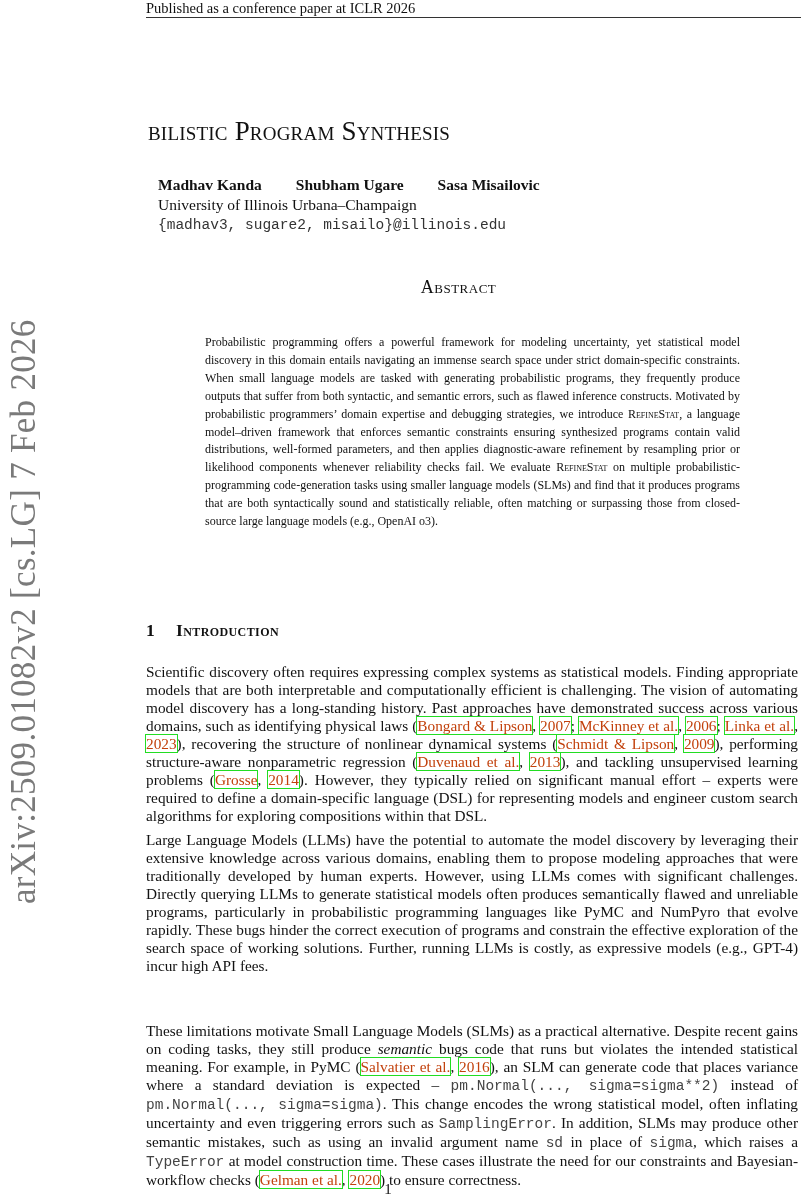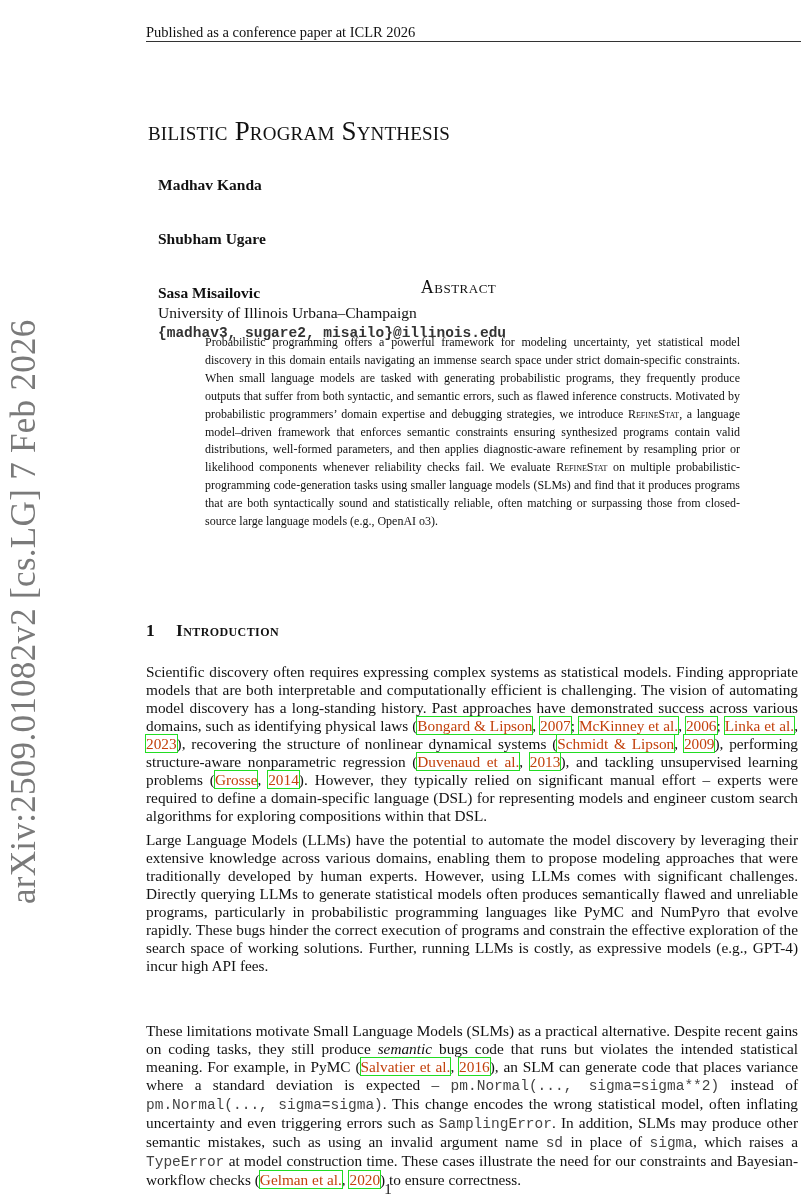--- a/index.html
+++ b/index.html
@@ -2,43 +2,43 @@
 <html><head>
 <meta charset="utf-8">
 <style>
   * { margin: 0; padding: 0; box-sizing: border-box; }
   html, body { width: 801px; height: 1200px; background: #ffffff; overflow: hidden; }
   body { position: relative; font-family: "Liberation Serif", "DejaVu Serif", serif; color: #111; }
 
   .running-header {
     position: absolute; left: 146px; top: 0px; width: 655px;
     font-size: 14.5px; line-height: 16px; padding-top: 0px;
-    border-bottom: 1px solid #333; height: 18px; margin-top: 24px;
+    border-bottom: 1px solid #333; height: 18px;
   }
 
   .arxiv-stamp {
     position: absolute; left: 4px; top: 904px;
     transform-origin: 0 0; transform: rotate(-90deg);
     font-size: 35px; color: #7a7a7a; white-space: nowrap; letter-spacing: 0.3px;
     width: 600px; line-height: 40px;
   }
 
   .title {
     position: absolute; left: 148px; top: 80px; width: 660px;
     font-size: 27px; line-height: 34px; font-weight: normal; color: #111;
     font-variant: small-caps; letter-spacing: 0.2px;
   }
 
   .authors {
     position: absolute; left: 158px; top: 175px; width: 500px;
     font-size: 15.5px; line-height: 20px;
   }
-  .authors .names { font-weight: bold; display: flex; gap: 34px; flex-direction: column; }
+  .authors .names { font-weight: bold; display: flex; gap: 34px; }
   .authors .affil { font-size: 15.5px; }
-  .authors .emails { font-family: "Liberation Mono", "DejaVu Sans Mono", monospace; font-size: 14.5px; color: #333; font-weight: bold; }
+  .authors .emails { font-family: "Liberation Mono", "DejaVu Sans Mono", monospace; font-size: 14.5px; color: #333; }
 
   .abstract-heading {
     position: absolute; left: 0; width: 801px; top: 277px; text-align: center;
     font-size: 18px; font-variant: small-caps; padding-left: 116px; letter-spacing: 0.5px;
   }
   .abstract-heading span { display: inline-block; width: 655px; text-align: center; margin-left: -145px; padding-left: 145px; }
 
   .abstract {
     position: absolute; left: 205px; top: 323px; width: 535px;
     font-size: 12px; line-height: 17.9px; text-align: justify; hyphens: manual; margin-top: 11px;

